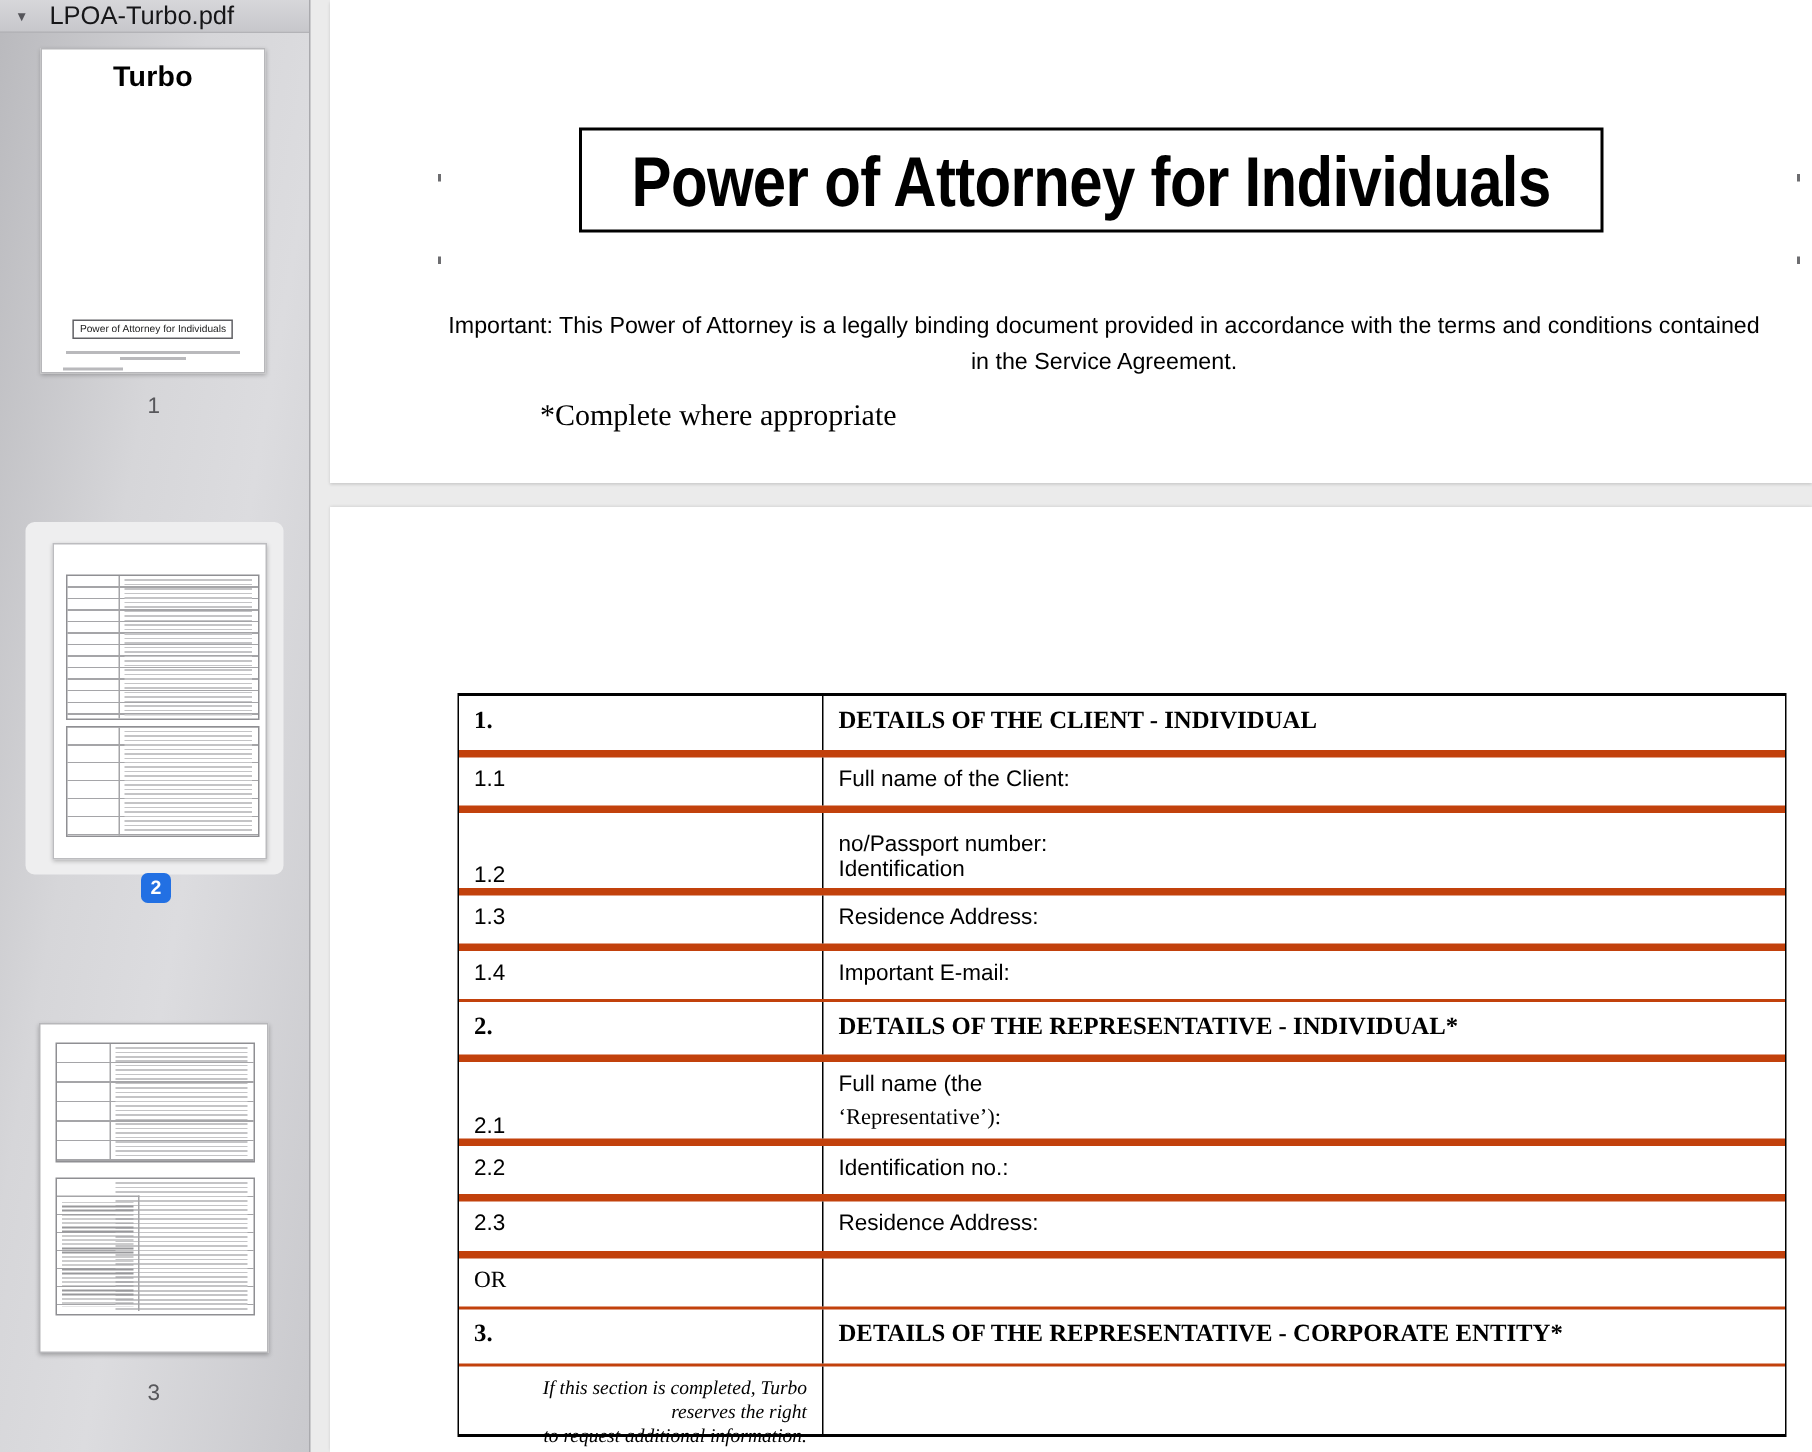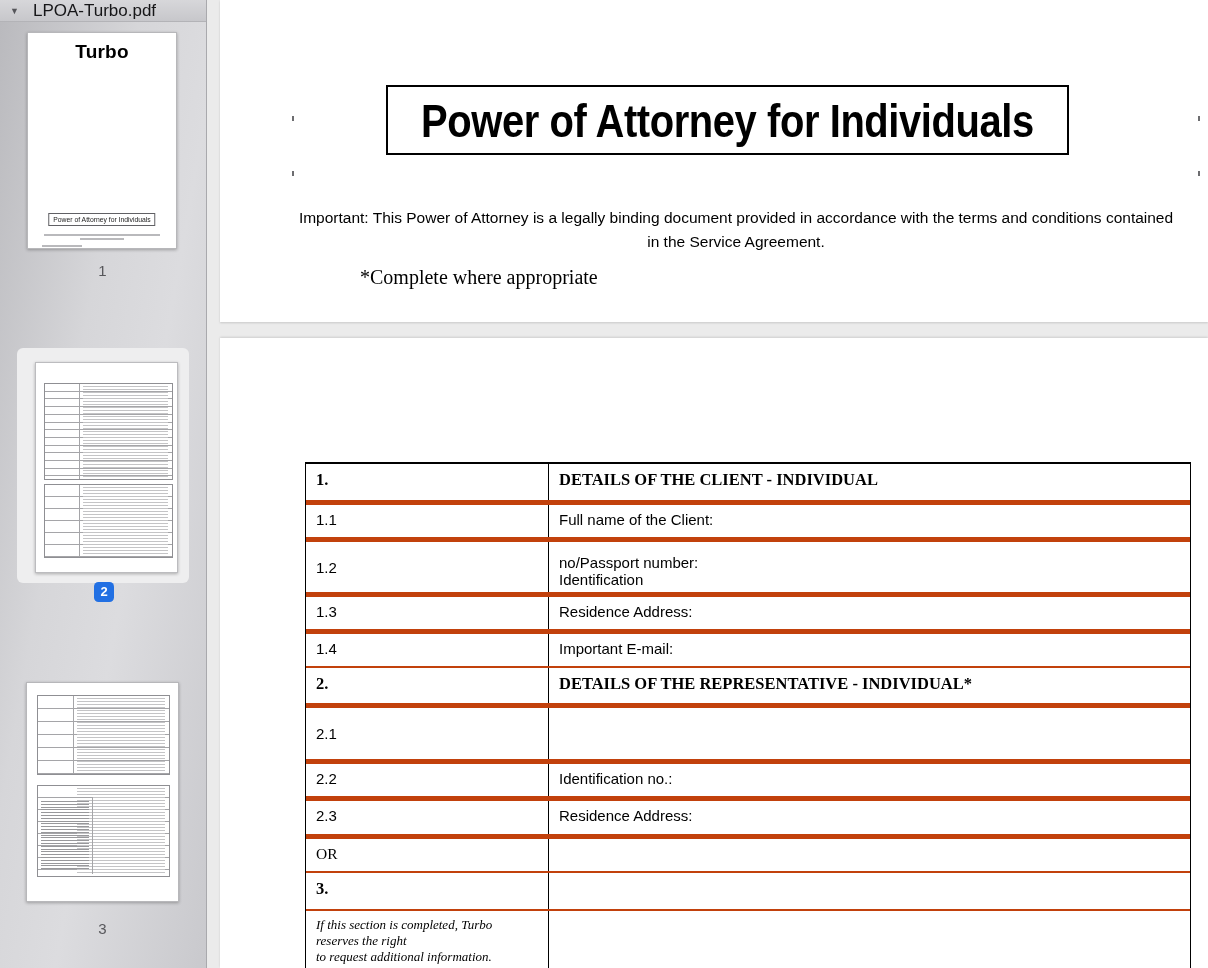--- a/index.html
+++ b/index.html
@@ -113,22 +113,22 @@
     position:absolute; left:85px; top:124px; width:886px;
     border:1.5px solid #000; border-top-width:2px; border-bottom-width:2px;
     background:#fff;
   }
   .t-row { display:flex; border-top:5px solid #c2410c; }
   .t-row:first-child { border-top:none; }
   .t-row.section { border-top-width:2px; }
   .t-row.thick-top { border-top-width:2px; }
   .lc { width:243px; border-right:1px solid #000; padding:6px 10px 0 10px; }
   .rc { flex:1; padding:6px 10px 0 10px; }
-  .vcenter { display:flex; flex-direction:column; justify-content:center; padding-top:0; }
-  .h36{height:36px;} .h37{height:37px;} .h38{height:38px;justify-content:space-between;} .h55{height:55px;} .h56{height:56px;} .h59{height:59px;}
+  .vcenter { display:flex; flex-direction:column; justify-content:flex-end; padding-top:0; }
+  .h36{height:36px;} .h37{height:37px;} .h38{height:38px;justify-content:space-between;} .h55{height:55px;} .h56{height:56px;} .h59{height:47px;text-align:right;}
   .num-plain { font-size:15px; }
   .num-sec, .hdr { font-family:"Liberation Serif", serif; font-weight:bold; font-size:16.5px; }
   .lbl { font-size:15px; display:block; }
   .lbl.line2 { margin-top:6px; }
   .serif { font-family:"Liberation Serif", serif; }
   .or-txt { font-family:"Liberation Serif", serif; font-size:15.5px; }
   .note-line {
     display:block; font-family:"Liberation Serif", serif; font-style:italic;
     font-size:13px; line-height:16px;
   }
@@ -236,20 +236,24 @@
 
       <div class="t-row h37 section">
         <div class="lc"><span class="num-sec">2.</span></div>
         <div class="rc"><span class="hdr">DETAILS OF THE REPRESENTATIVE - INDIVIDUAL*</span></div>
       </div>
 
       <div class="t-row h56">
         <div class="lc vcenter">
             <span class="num-plain">2.1</span>
           </div>
+        <div class="rc">
+          <span class="lbl">Full name (the</span>
+          <span class="lbl line2 serif">‘Representative’):</span>
+        </div>
       </div>
 
       <div class="t-row h37">
         <div class="lc"><span class="num-plain">2.2</span></div>
         <div class="rc">
             <span class="lbl">Identification no.:</span>
           </div>
       </div>
 
       <div class="t-row h38">
@@ -261,20 +265,21 @@
 
       <div class="t-row h37">
         <div class="lc"><span class="or-txt">OR</span></div>
         <div class="rc">
             <span class="lbl"></span>
           </div>
       </div>
 
       <div class="t-row h38 section">
         <div class="lc"><span class="num-sec">3.</span></div>
+        <div class="rc"><span class="hdr">DETAILS OF THE REPRESENTATIVE - CORPORATE ENTITY*</span></div>
       </div>
 
       <div class="t-row h59 thick-top">
         <div class="lc">
           <span class="note-line">If this section is completed, Turbo</span>
           <span class="note-line">reserves the right</span>
           <span class="note-line">to request additional information.</span>
         </div>
         <div class="rc">
             <span class="lbl"></span>

